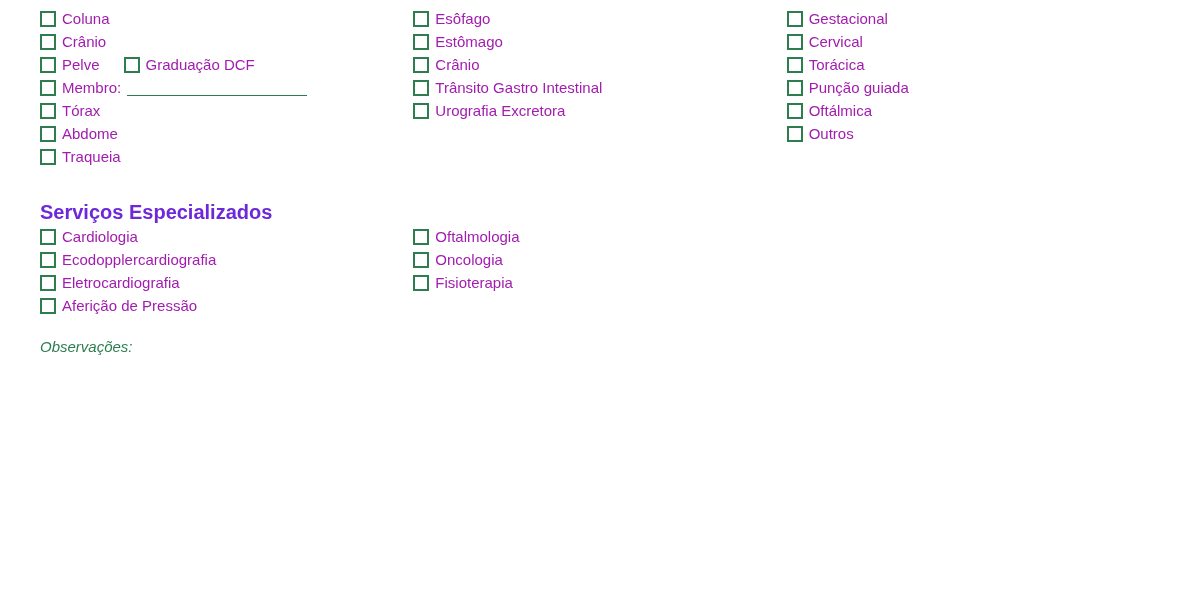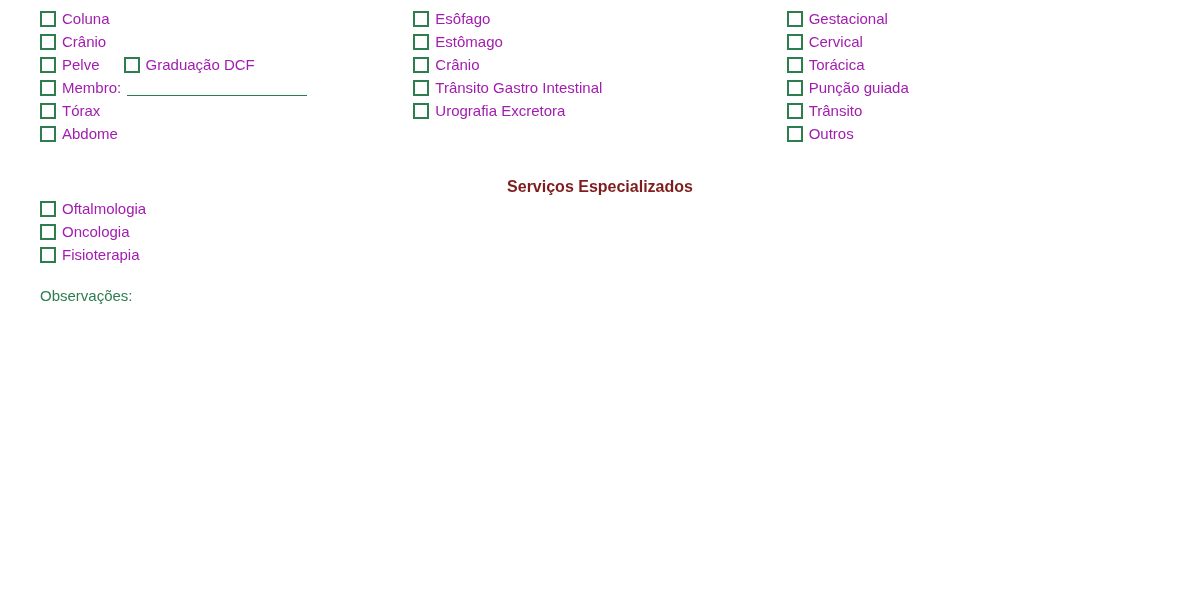--- a/index.html
+++ b/index.html
@@ -47,35 +47,35 @@
       font-size: 15px;
     }
     .underline-field {
       border-bottom: 1.5px solid #2e7d4f;
       display: inline-block;
       width: 180px;
       height: 16px;
     }
     .section-title {
       font-weight: bold;
-      font-size: 16px;
-      color: #7f1d1d;
+      font-size: 20px;
+      color: #6d28d9;
       margin-top: 10px;
       margin-bottom: 4px;
-      text-align: center;
     }
     .services-section {
       display: grid;
       grid-template-columns: 1fr 1fr 1fr;
       gap: 0;
     }
     .observacoes {
       margin-top: 14px;
       font-size: 15px;
       color: #2e7d4f;
+      font-style: italic;
     }
   </style>
 </head>
 <body>
 
 <div class="main-content">
 
   <div class="columns-section">
 
     <div class="column">
@@ -107,20 +107,24 @@
         <div class="checkbox"></div>
         <span class="checkbox-label">Tórax</span>
       </div>
 
       <div class="checkbox-row">
         <div class="checkbox"></div>
         <span class="checkbox-label">Abdome</span>
       </div>
 
 
+      <div class="checkbox-row">
+        <div class="checkbox"></div>
+        <span class="checkbox-label">Traqueia</span>
+      </div>
     </div>
 
     <div class="column">
       <div class="checkbox-row">
         <div class="checkbox"></div>
         <span class="checkbox-label">Esôfago</span>
       </div>
       <div class="checkbox-row">
         <div class="checkbox"></div>
         <span class="checkbox-label">Estômago</span>
@@ -151,33 +155,51 @@
       <div class="checkbox-row">
         <div class="checkbox"></div>
         <span class="checkbox-label">Torácica</span>
       </div>
       <div class="checkbox-row">
         <div class="checkbox"></div>
         <span class="checkbox-label">Punção guiada</span>
       </div>
       <div class="checkbox-row">
         <div class="checkbox"></div>
-        <span class="checkbox-label">Trânsito</span>
+        <span class="checkbox-label">Oftálmica</span>
       </div>
       <div class="checkbox-row">
         <div class="checkbox"></div>
         <span class="checkbox-label">Outros</span>
       </div>
     </div>
   </div>
 
   <div style="margin-top:16px;">
     <div class="section-title">Serviços Especializados</div>
     <div class="services-section">
 
+      <div class="column">
+        <div class="checkbox-row">
+          <div class="checkbox"></div>
+          <span class="checkbox-label">Cardiologia</span>
+        </div>
+        <div class="checkbox-row">
+          <div class="checkbox"></div>
+          <span class="checkbox-label">Ecodopplercardiografia</span>
+        </div>
+        <div class="checkbox-row">
+          <div class="checkbox"></div>
+          <span class="checkbox-label">Eletrocardiografia</span>
+        </div>
+        <div class="checkbox-row">
+          <div class="checkbox"></div>
+          <span class="checkbox-label">Aferição de Pressão</span>
+        </div>
+      </div>
 
       <div class="column">
         <div class="checkbox-row">
           <div class="checkbox"></div>
           <span class="checkbox-label">Oftalmologia</span>
         </div>
         <div class="checkbox-row">
           <div class="checkbox"></div>
           <span class="checkbox-label">Oncologia</span>
         </div>

